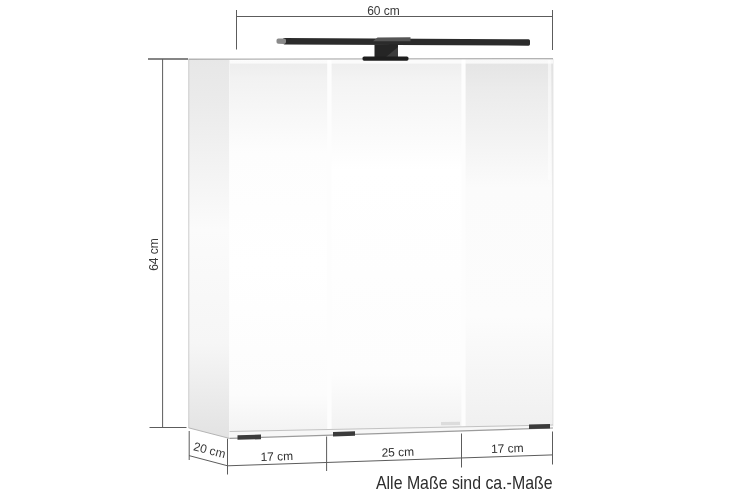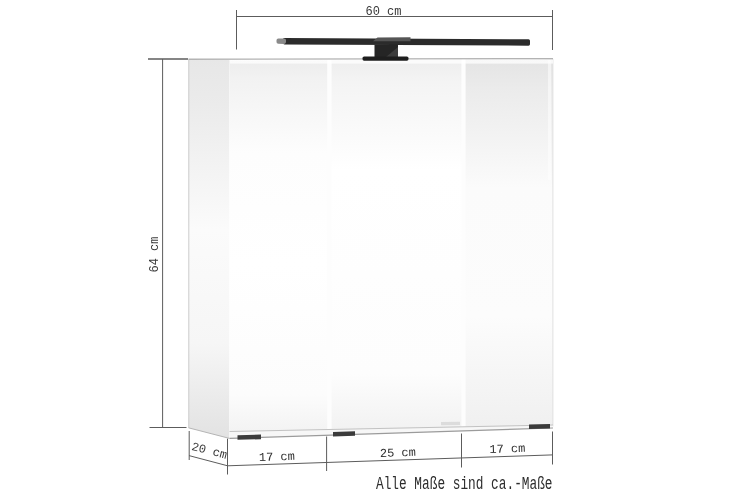--- a/index.html
+++ b/index.html
@@ -1,17 +1,17 @@
 <!DOCTYPE html>
 <html><head>
 <meta charset="utf-8">
 <style>
   html,body{margin:0;padding:0;background:#ffffff;}
   .stage{position:relative;width:706px;height:492px;background:#ffffff;overflow:hidden;
-         font-family:Liberation Mono, monospace;}
+         font-family:Liberation Sans, sans-serif;}
 </style>
 </head>
 <body>
 <div class="stage">
 <svg width="738" height="492" viewBox="0 0 738 492" xmlns="http://www.w3.org/2000/svg">
   <defs>
     <linearGradient id="sidePanel" x1="0" y1="0" x2="0" y2="1">
       <stop offset="0" stop-color="#e7e7e7"></stop>
       <stop offset="0.12" stop-color="#ebebeb"></stop>
       <stop offset="0.45" stop-color="#fbfbfb"></stop>

